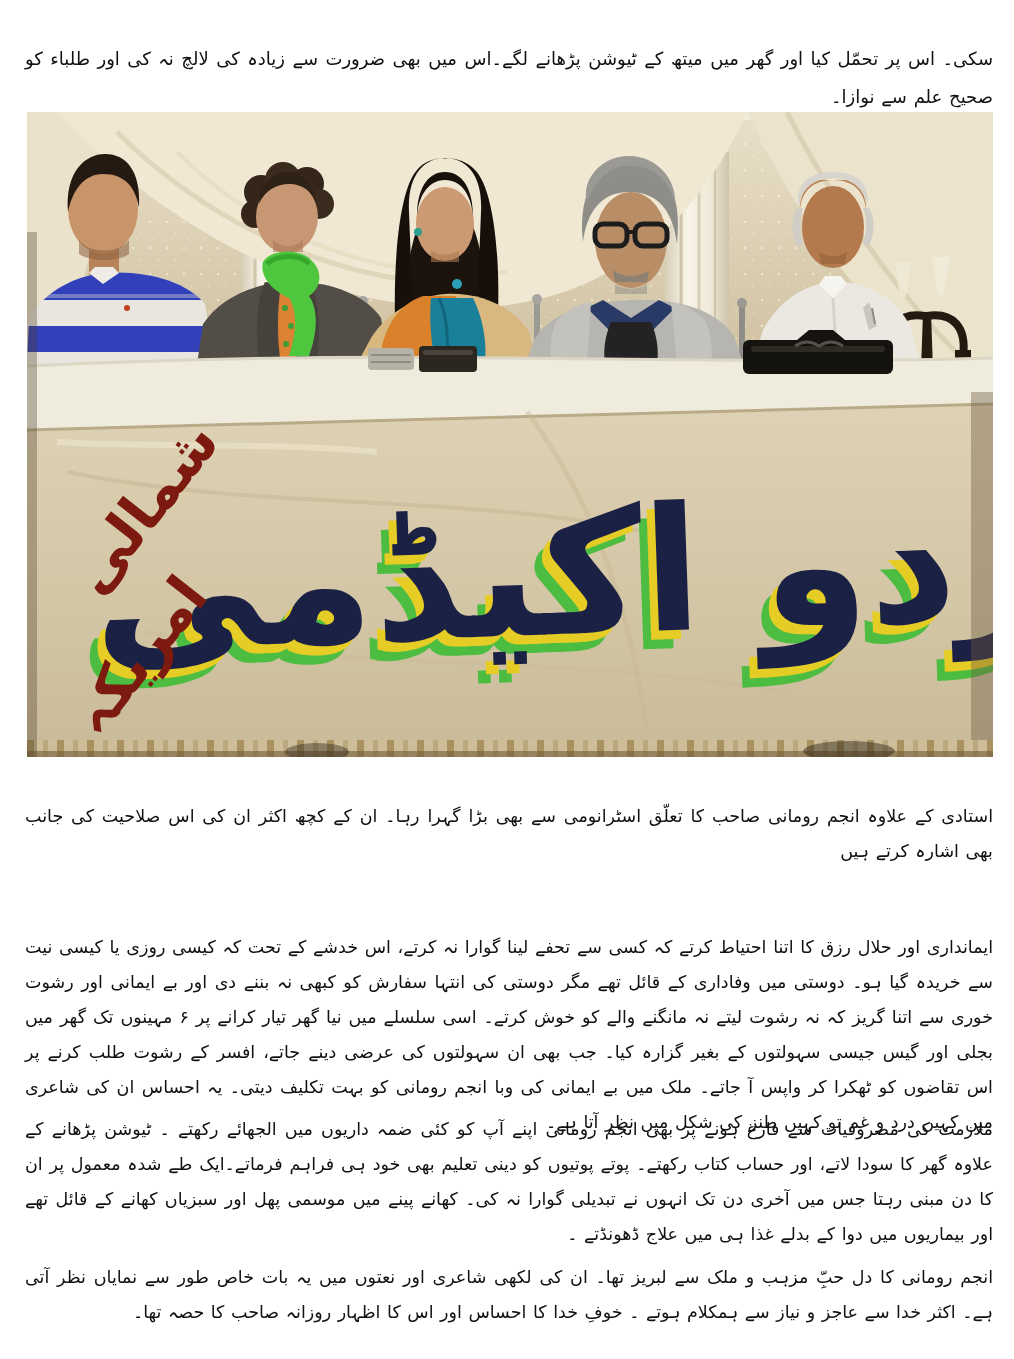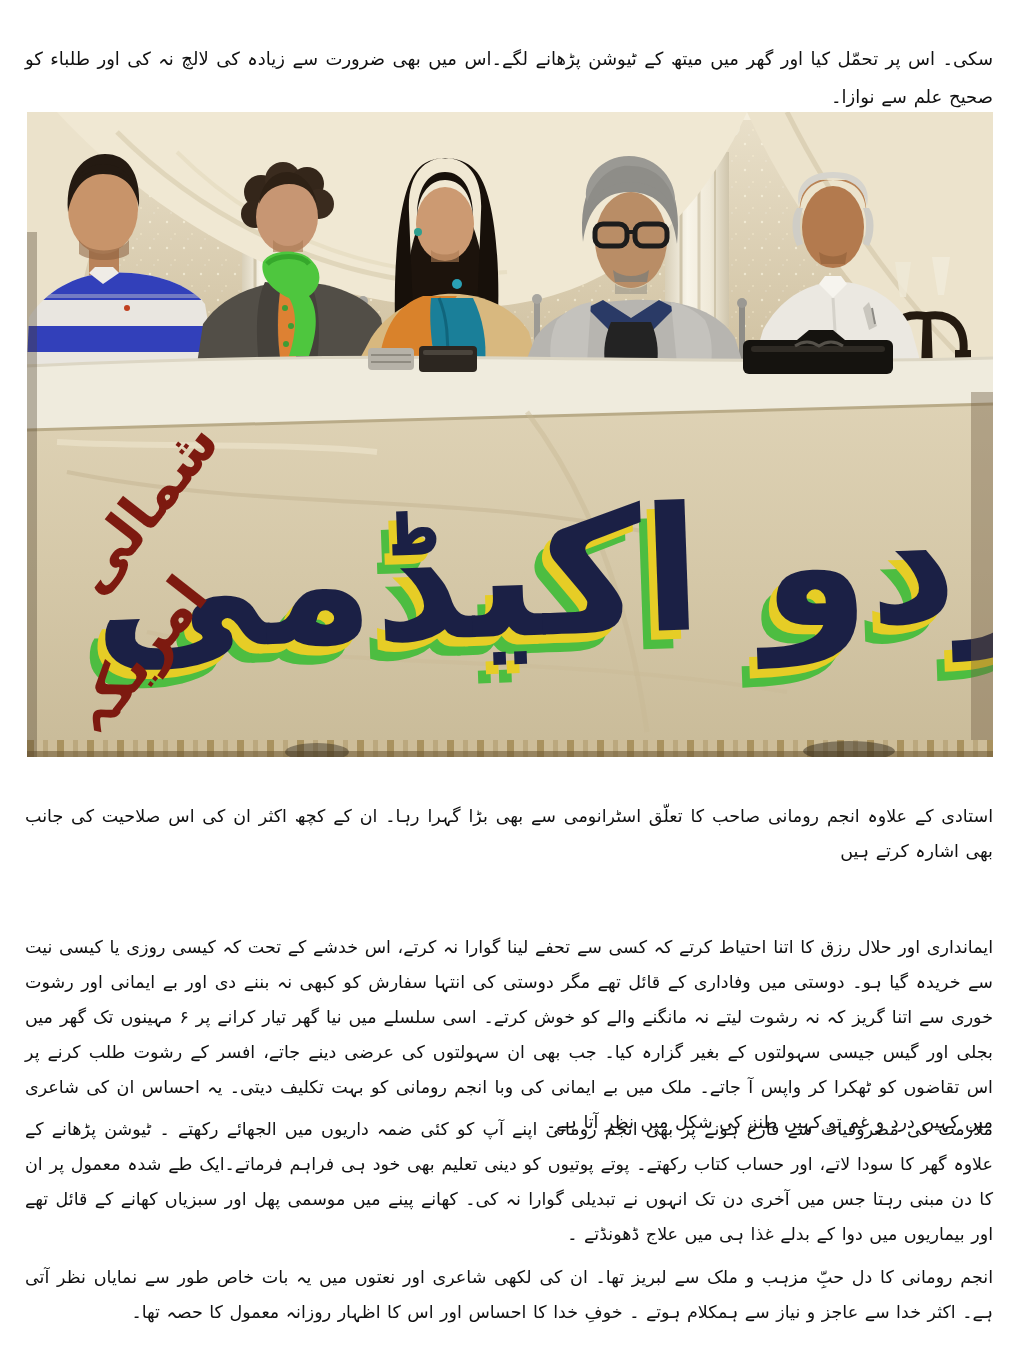--- a/index.html
+++ b/index.html
@@ -262,16 +262,16 @@
         <g>
           <rect x="0" y="120" width="10" height="525" fill="#4d3f2c" opacity="0.35"></rect>
           <rect x="944" y="280" width="22" height="348" fill="#6e5a40" opacity="0.4"></rect>
         </g>
       </svg>
     </div>
 
     <p class="urdu para p1">استادی کے علاوہ انجم رومانی صاحب کا تعلّق اسٹرانومی سے بھی بڑا گہرا رہا۔ ان کے کچھ اکثر ان کی اس صلاحیت کی جانب بھی اشارہ کرتے ہیں</p>
     <p class="urdu para p2">ایمانداری اور حلال رزق کا اتنا احتیاط کرتے کہ کسی سے تحفے لینا گوارا نہ کرتے، اس خدشے کے تحت کہ کیسی روزی یا کیسی نیت سے خریدہ گیا ہو۔ دوستی میں وفاداری کے قائل تھے مگر دوستی کی انتہا سفارش کو کبھی نہ بننے دی اور بے ایمانی اور رشوت خوری سے اتنا گریز کہ نہ رشوت لیتے نہ مانگنے والے کو خوش کرتے۔ اسی سلسلے میں نیا گھر تیار کرانے پر ۶ مہینوں تک گھر میں بجلی اور گیس جیسی سہولتوں کے بغیر گزارہ کیا۔ جب بھی ان سہولتوں کی عرضی دینے جاتے، افسر کے رشوت طلب کرنے پر اس تقاضوں کو ٹھکرا کر واپس آ جاتے۔ ملک میں بے ایمانی کی وبا انجم رومانی کو بہت تکلیف دیتی۔ یہ احساس ان کی شاعری میں کہیں درد و غم تو کہیں طنز کی شکل میں نظر آتا ہے۔</p>
     <p class="urdu para p3">ملازمت کی مصروفیات سے فارغ ہونے پر بھی انجم رومانی اپنے آپ کو کئی ضمہ داریوں میں الجھائے رکھتے ۔ ٹیوشن پڑھانے کے علاوہ گھر کا سودا لاتے، اور حساب کتاب رکھتے۔ پوتے پوتیوں کو دینی تعلیم بھی خود ہی فراہم فرماتے۔ایک طے شدہ معمول پر ان کا دن مبنی رہتا جس میں آخری دن تک انہوں نے تبدیلی گوارا نہ کی۔ کھانے پینے میں موسمی پھل اور سبزیاں کھانے کے قائل تھے اور بیماریوں میں دوا کے بدلے غذا ہی میں علاج ڈھونڈتے ۔</p>
-    <p class="urdu para p4">انجم رومانی کا دل حبِّ مزہب و ملک سے لبریز تھا۔ ان کی لکھی شاعری اور نعتوں میں یہ بات خاص طور سے نمایاں نظر آتی ہے۔ اکثر خدا سے عاجز و نیاز سے ہمکلام ہوتے ۔ خوفِ خدا کا احساس اور اس کا اظہار روزانہ معمول کا حصہ تھا۔</p>
+    <p class="urdu para p4">انجم رومانی کا دل حبِّ مزہب و ملک سے لبریز تھا۔ ان کی لکھی شاعری اور نعتوں میں یہ بات خاص طور سے نمایاں نظر آتی ہے۔ اکثر خدا سے عاجز و نیاز سے ہمکلام ہوتے ۔ خوفِ خدا کا احساس اور اس کا اظہار روزانہ صاحب کا حصہ تھا۔</p>
 
   </div>
 </div>
 
 </body></html>

